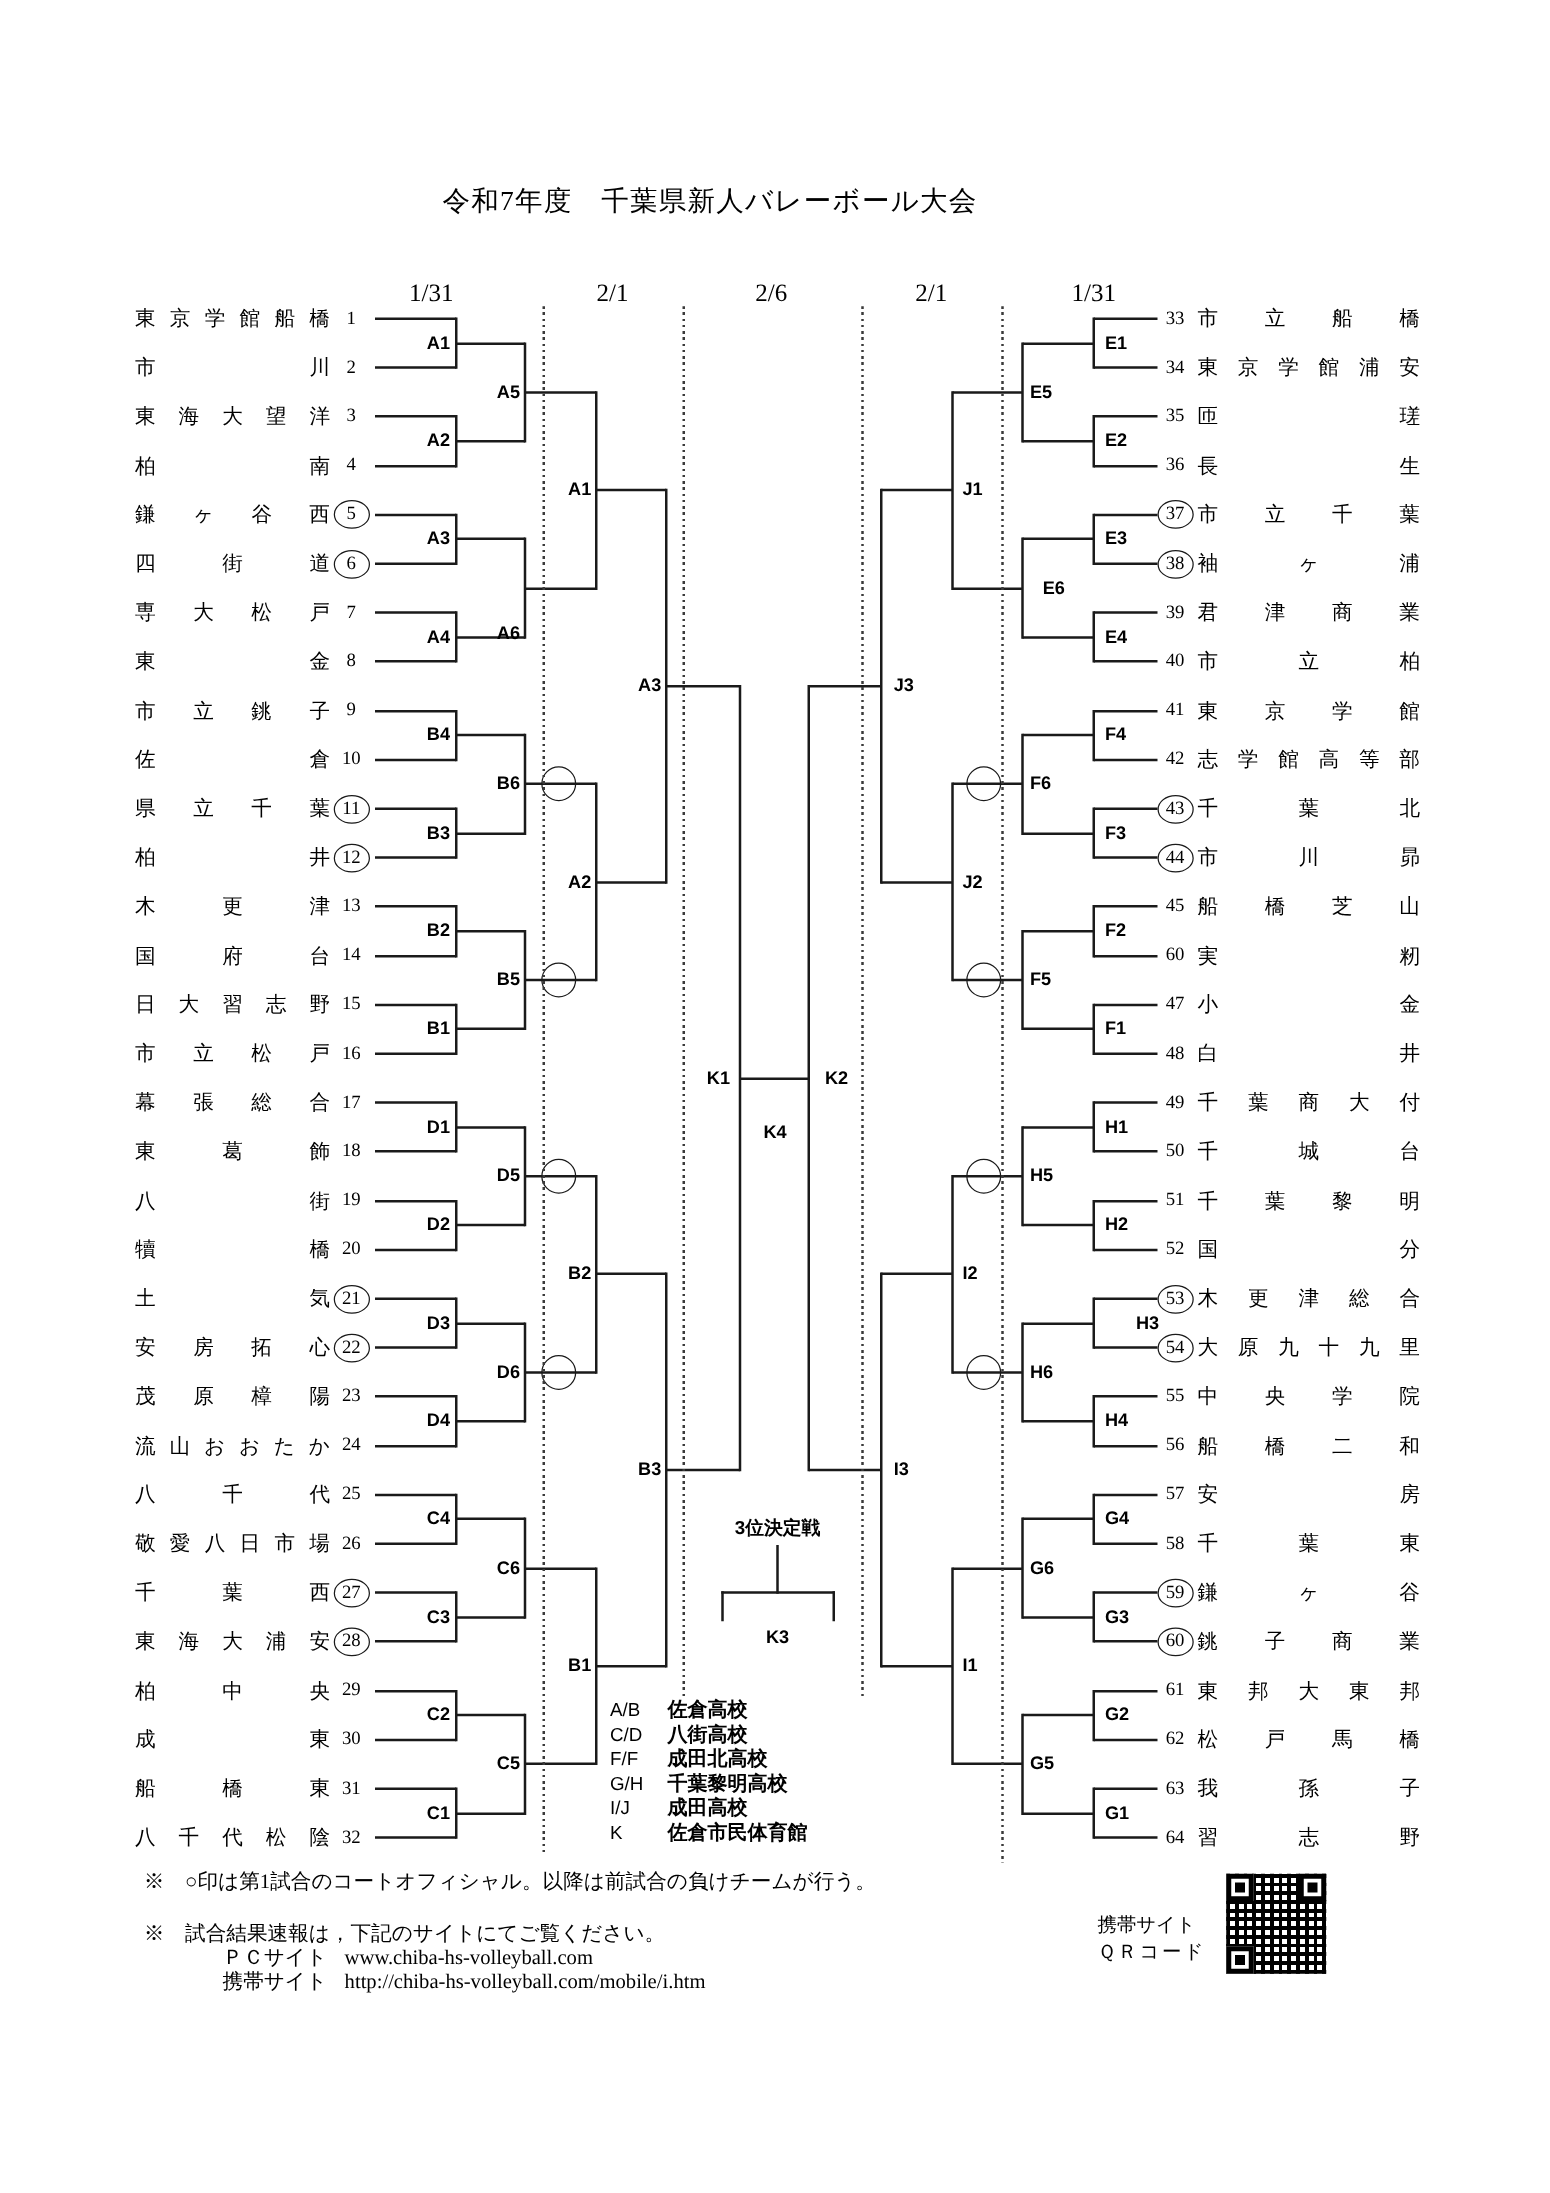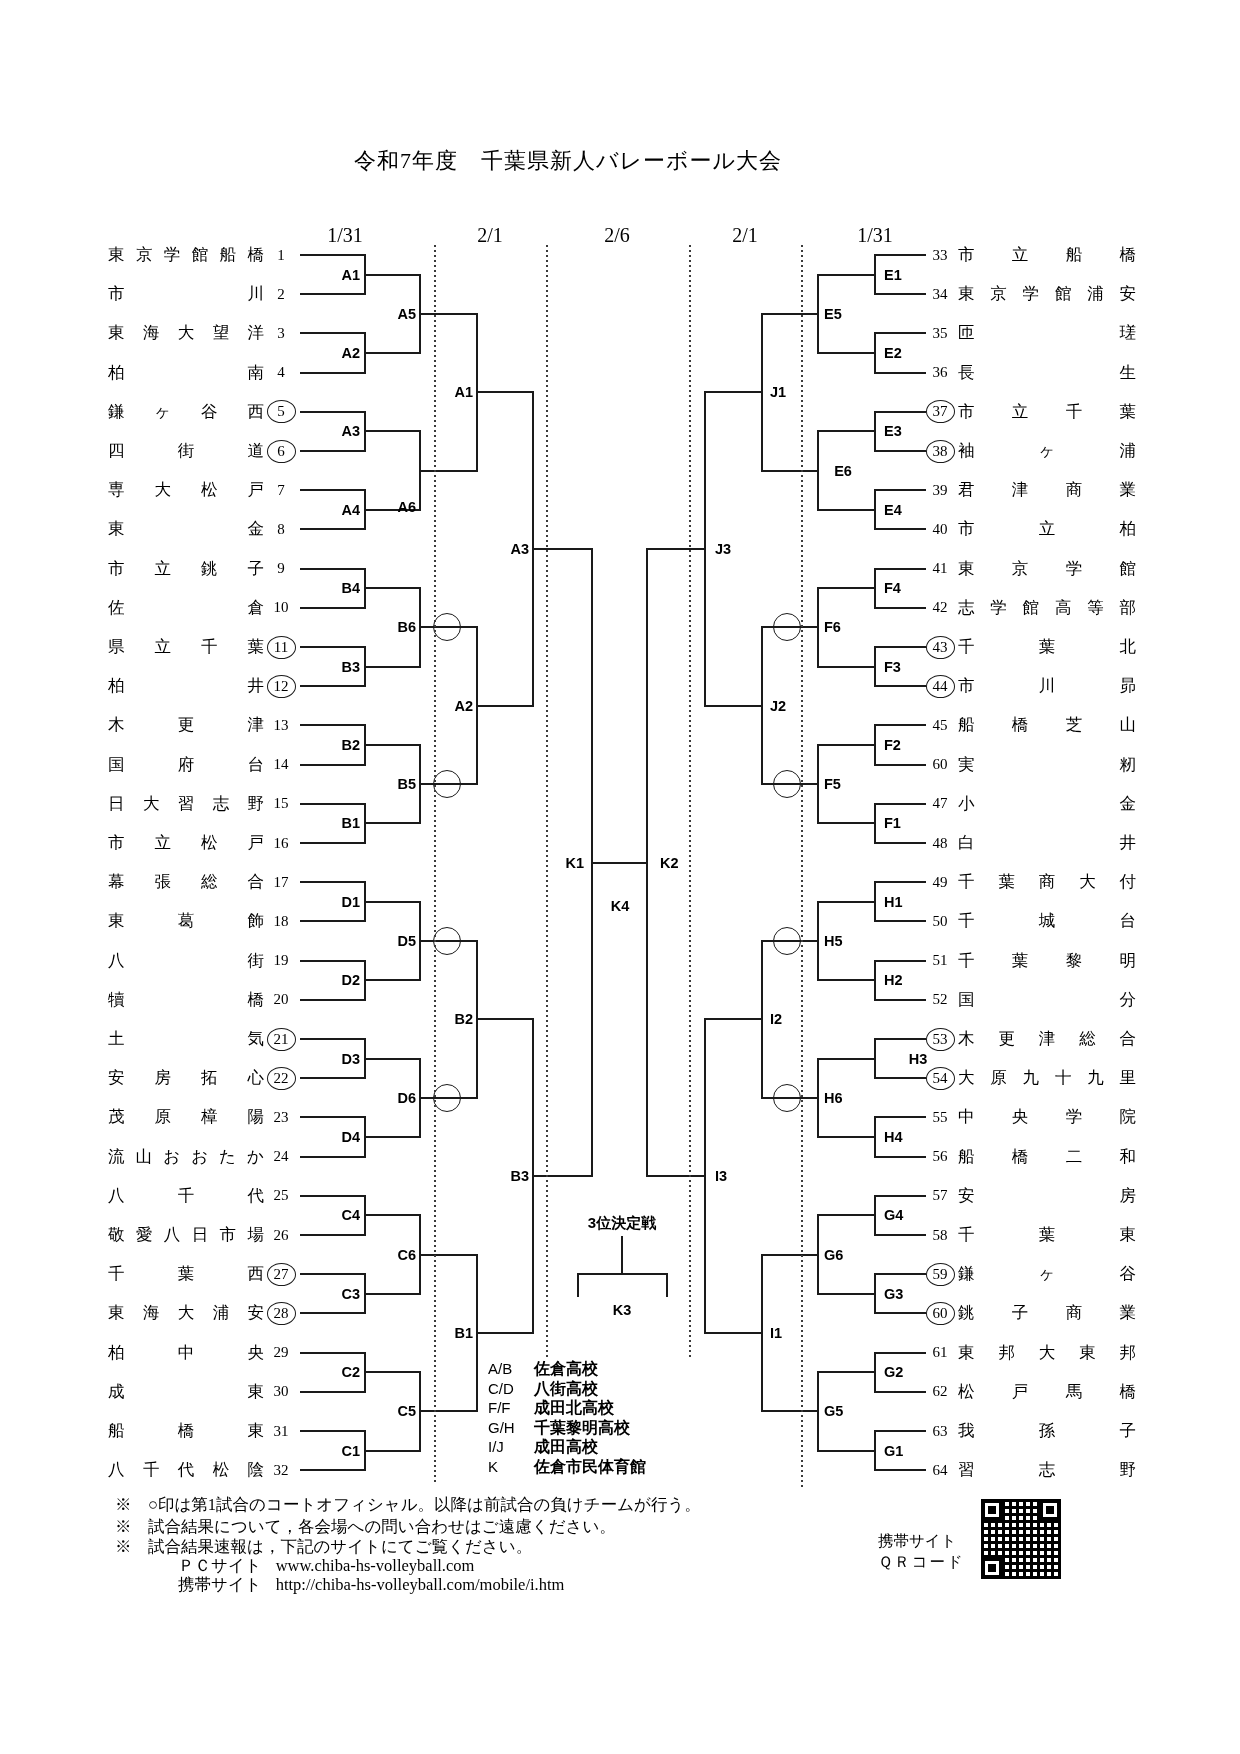--- a/index.html
+++ b/index.html
@@ -877,21 +877,20 @@
       <div class="vname" style="left: 534px; top: 1398.2px;">成田北高校</div>
       <div class="vlet" style="left: 488px; top: 1417.8px; width: 44px;">G/H</div>
       <div class="vname" style="left: 534px; top: 1417.8px;">千葉黎明高校</div>
       <div class="vlet" style="left: 488px; top: 1437.4px; width: 44px;">I/J</div>
       <div class="vname" style="left: 534px; top: 1437.4px;">成田高校</div>
       <div class="vlet" style="left: 488px; top: 1457px; width: 44px;">K</div>
       <div class="vname" style="left: 534px; top: 1457px;">佐倉市民体育館</div>
     </div>
 
   <div class="note" style="left:115px;top:1494px;">※　○印は第1試合のコートオフィシャル。以降は前試合の負けチームが行う。</div>
-  <div class="note" style="left:115px;top:1516px;">※　試合結果について，各会場への問い合わせはご遠慮ください。</div>
   <div class="note" style="left:115px;top:1536px;">※　試合結果速報は，下記のサイトにてご覧ください。</div>
 
   <div class="site-line" style="left:178px;top:1555px;">
     <span>ＰＣサイト</span><span class="url">www.chiba-hs-volleyball.com</span>
   </div>
   <div class="site-line" style="left:178px;top:1574px;">
     <span>携帯サイト</span><span class="url">http://chiba-hs-volleyball.com/mobile/i.htm</span>
   </div>
 
   <div id="qr-caption1">携帯サイト</div>

